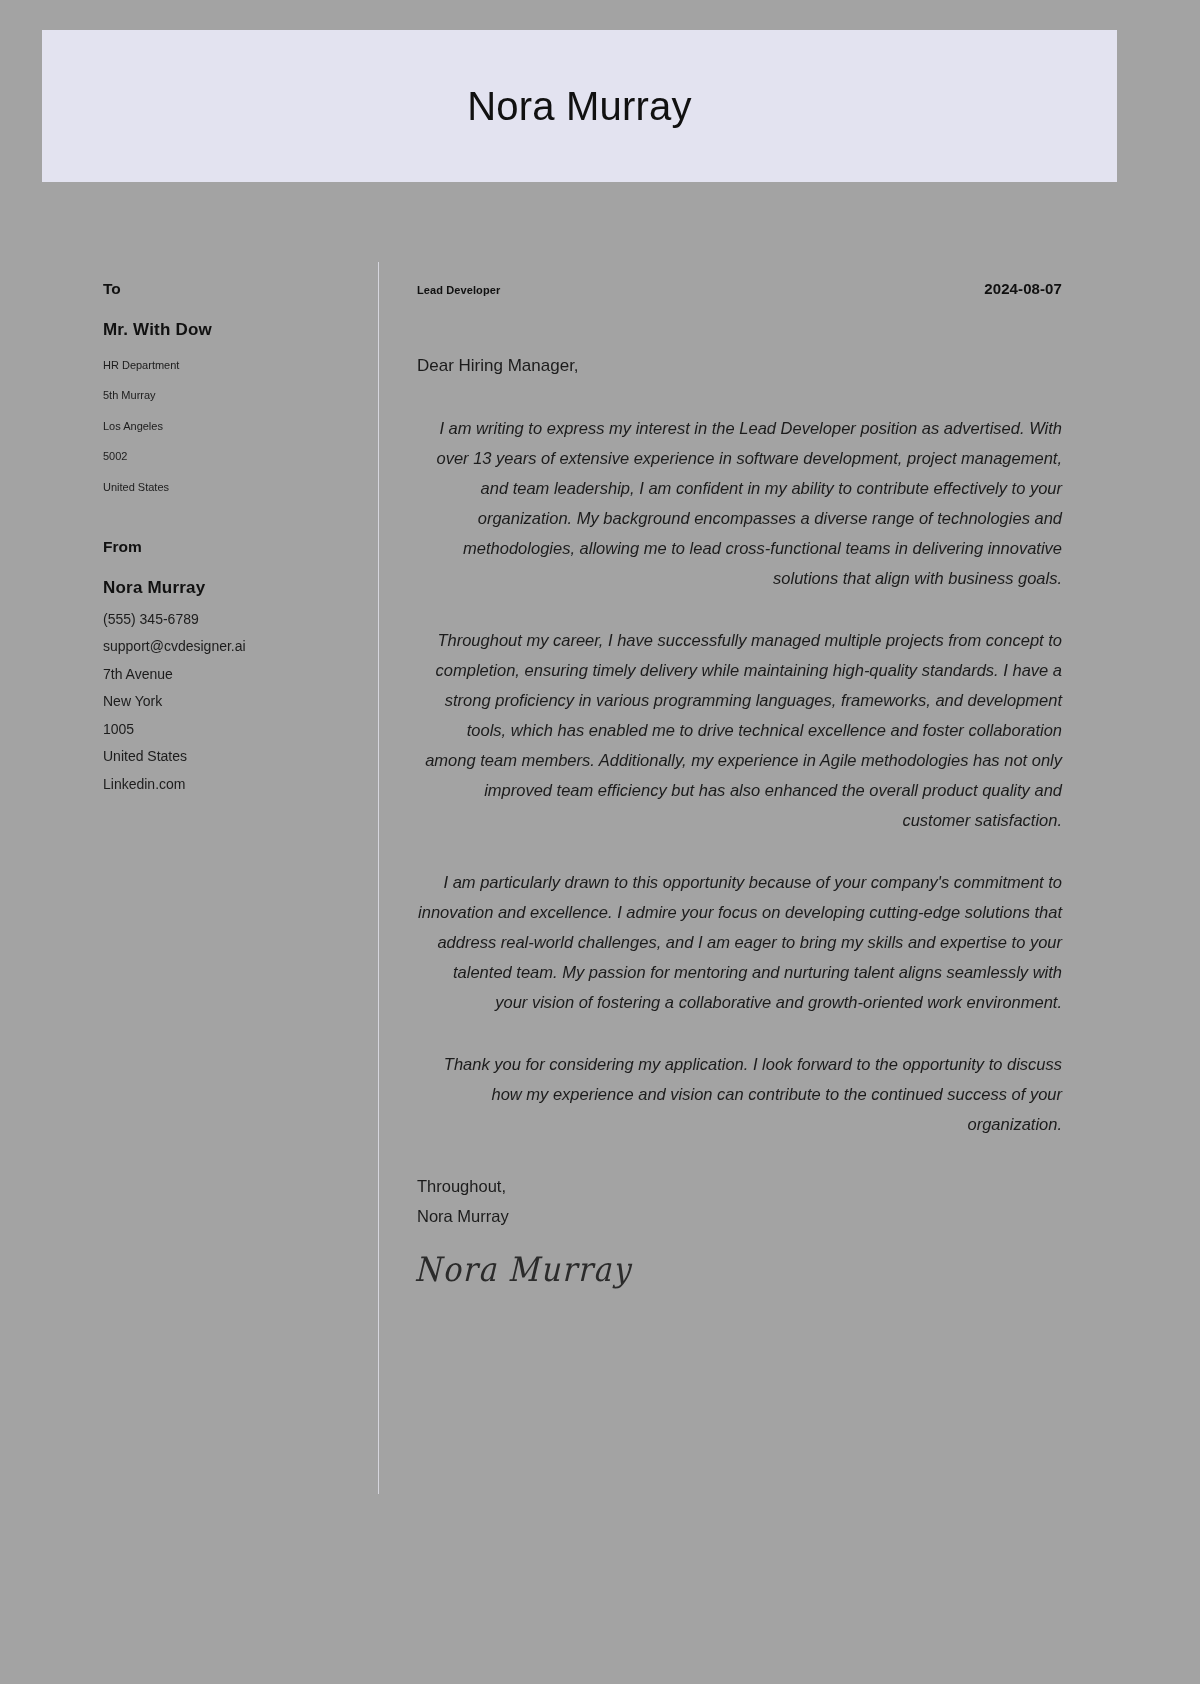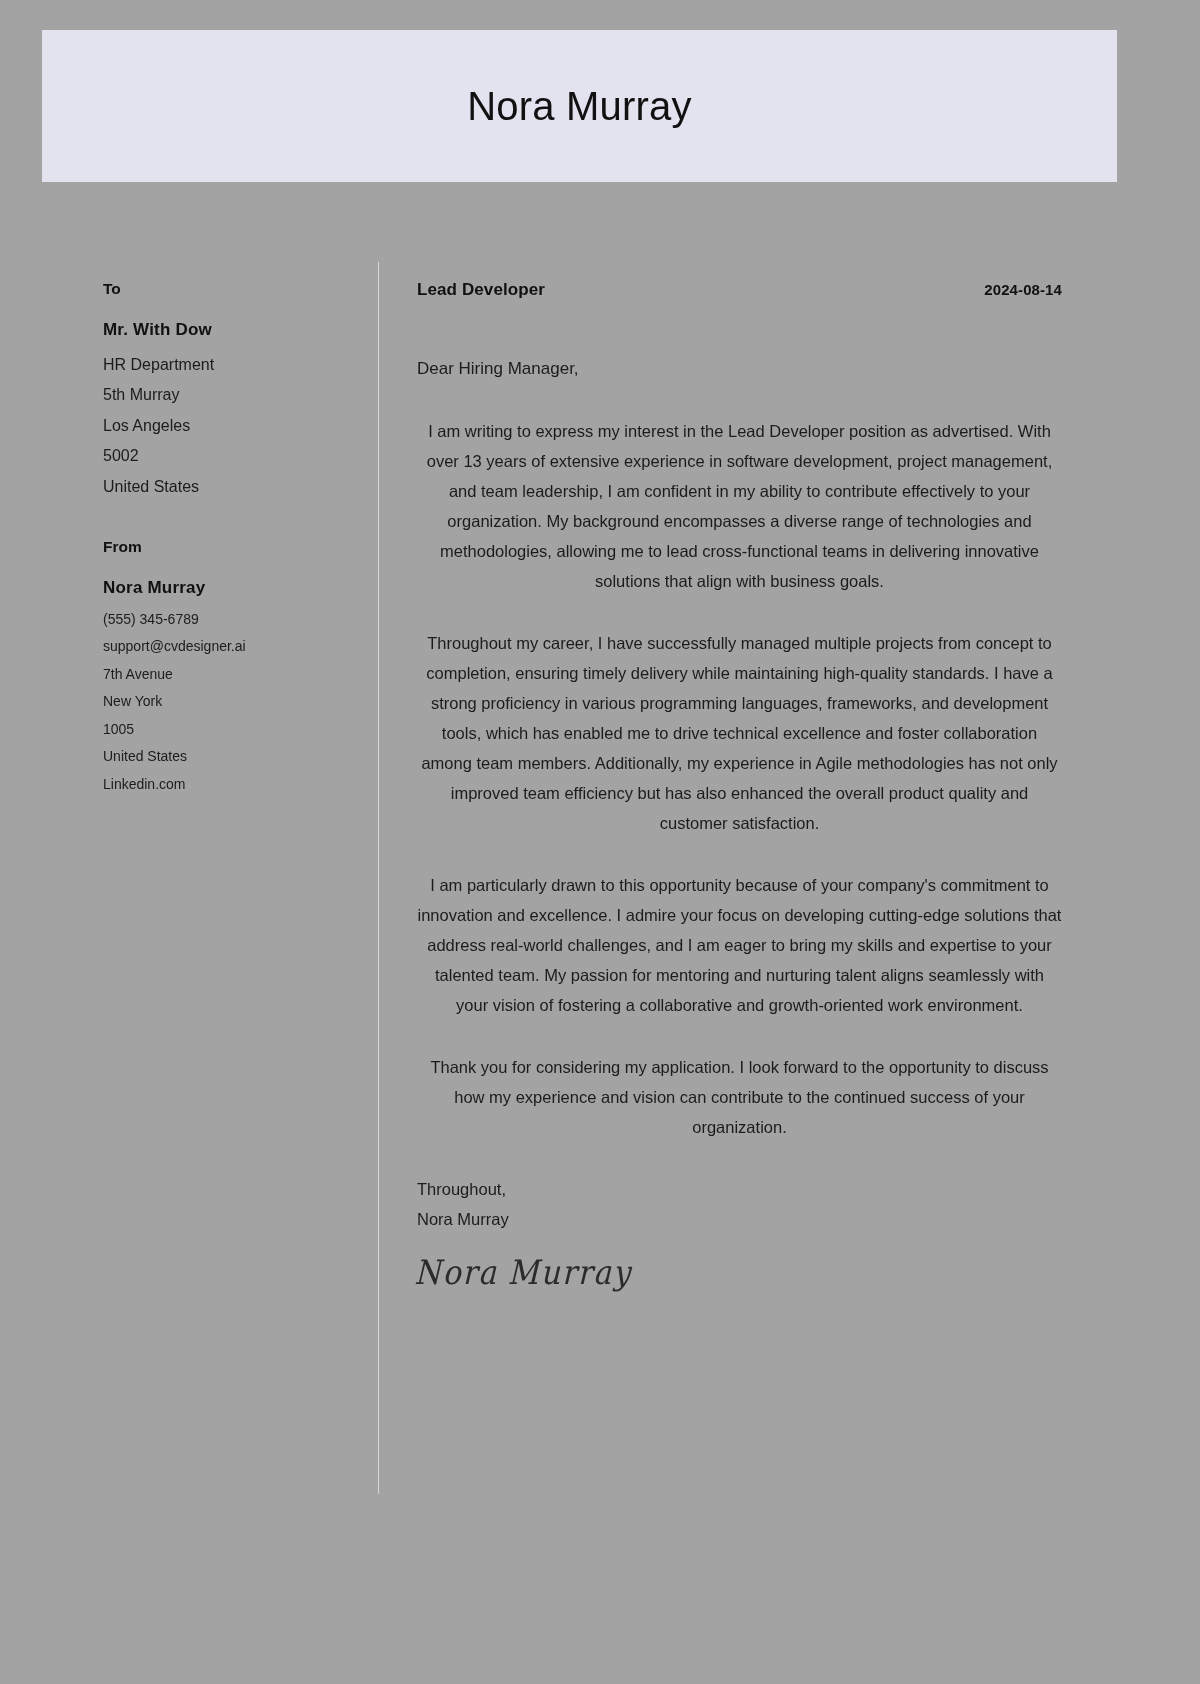--- a/index.html
+++ b/index.html
@@ -77,21 +77,21 @@
   }
   .recipient-name {
     font-size: 17px;
     font-weight: 700;
     color: #111111;
     margin: 0 0 8px 0;
     line-height: 1.35;
     letter-spacing: 0.2px;
   }
   .addr-line {
-    font-size: 16px;
+    font-size: 11px;
     font-weight: 400;
     color: #1c1c1c;
     line-height: 30.5px;
     white-space: nowrap;
   }
 
   .from-block {
     margin-top: 36px;
   }
   .sender-name {
@@ -117,21 +117,21 @@
     top: 18px;
     width: 645px;
   }
   .body-topline {
     display: flex;
     align-items: baseline;
     justify-content: space-between;
     margin-bottom: 54px;
   }
   .job-title {
-    font-size: 17px;
+    font-size: 11px;
     font-weight: 700;
     color: #111111;
     letter-spacing: 0.1px;
   }
   .letter-date {
     font-size: 15px;
     font-weight: 700;
     color: #111111;
     letter-spacing: 0.1px;
   }
@@ -140,21 +140,22 @@
     font-size: 17px;
     line-height: 30px;
     color: #1c1c1c;
     margin: 0 0 32px 0;
   }
   .para {
     font-size: 16.5px;
     line-height: 30px;
     color: #1c1c1c;
     margin: 0 0 32px 0;
-    text-align: center;
+    text-align: right;
+    font-style: italic;
   }
   .closing {
     font-size: 16.5px;
     line-height: 30px;
     color: #1c1c1c;
     margin: 0;
   }
   .closing-name {
     font-size: 16.5px;
     line-height: 30px;
@@ -209,21 +210,21 @@
         <div class="sender-line">United States</div>
         <div class="sender-line">Linkedin.com</div>
       </div>
 
     </div>
 
     <div class="body-col">
 
       <div class="body-topline">
         <div class="job-title">Lead Developer</div>
-        <div class="letter-date">2024-08-14</div>
+        <div class="letter-date">2024-08-07</div>
       </div>
 
       <p class="salutation">Dear Hiring Manager,</p>
 
       <p class="para">I am writing to express my interest in the Lead Developer position as advertised. With over 13 years of extensive experience in software development, project management, and team leadership, I am confident in my ability to contribute effectively to your organization. My background encompasses a diverse range of technologies and methodologies, allowing me to lead cross-functional teams in delivering innovative solutions that align with business goals.</p>
       <p class="para">Throughout my career, I have successfully managed multiple projects from concept to completion, ensuring timely delivery while maintaining high-quality standards. I have a strong proficiency in various programming languages, frameworks, and development tools, which has enabled me to drive technical excellence and foster collaboration among team members. Additionally, my experience in Agile methodologies has not only improved team efficiency but has also enhanced the overall product quality and customer satisfaction.</p>
       <p class="para">I am particularly drawn to this opportunity because of your company's commitment to innovation and excellence. I admire your focus on developing cutting-edge solutions that address real-world challenges, and I am eager to bring my skills and expertise to your talented team. My passion for mentoring and nurturing talent aligns seamlessly with your vision of fostering a collaborative and growth-oriented work environment.</p>
       <p class="para">Thank you for considering my application. I look forward to the opportunity to discuss how my experience and vision can contribute to the continued success of your organization.</p>
 
       <p class="closing">Throughout,</p>

